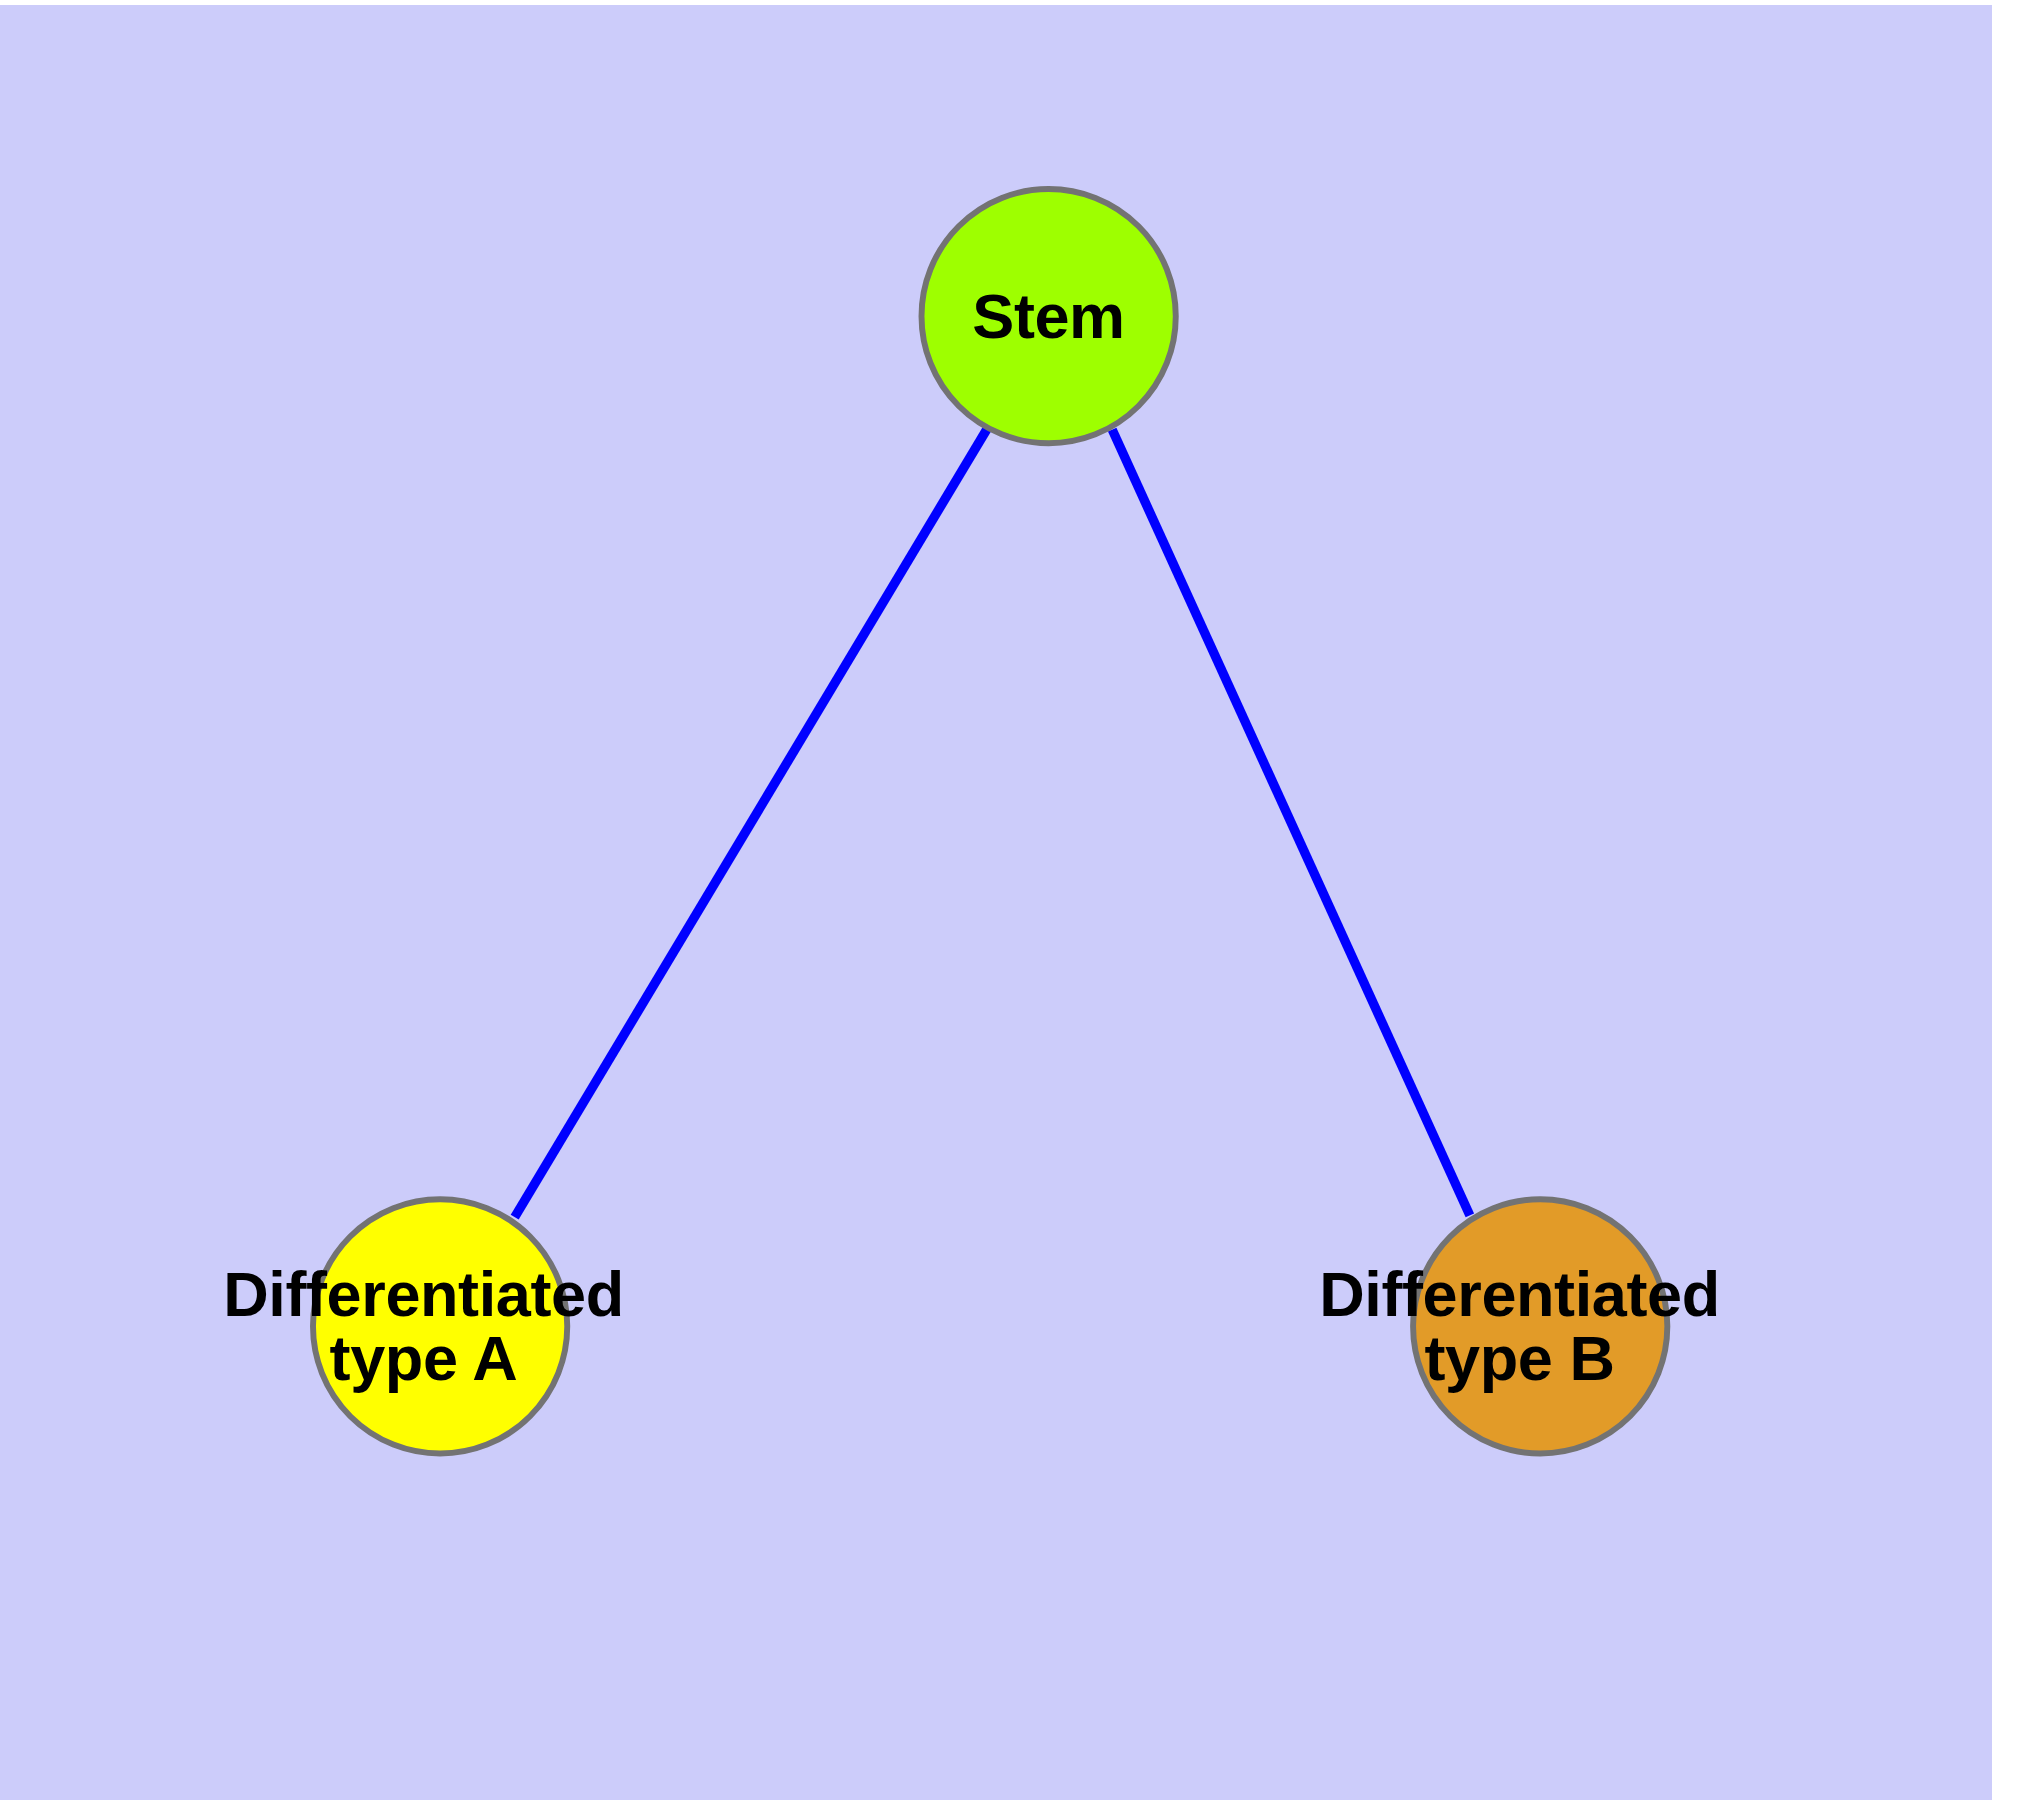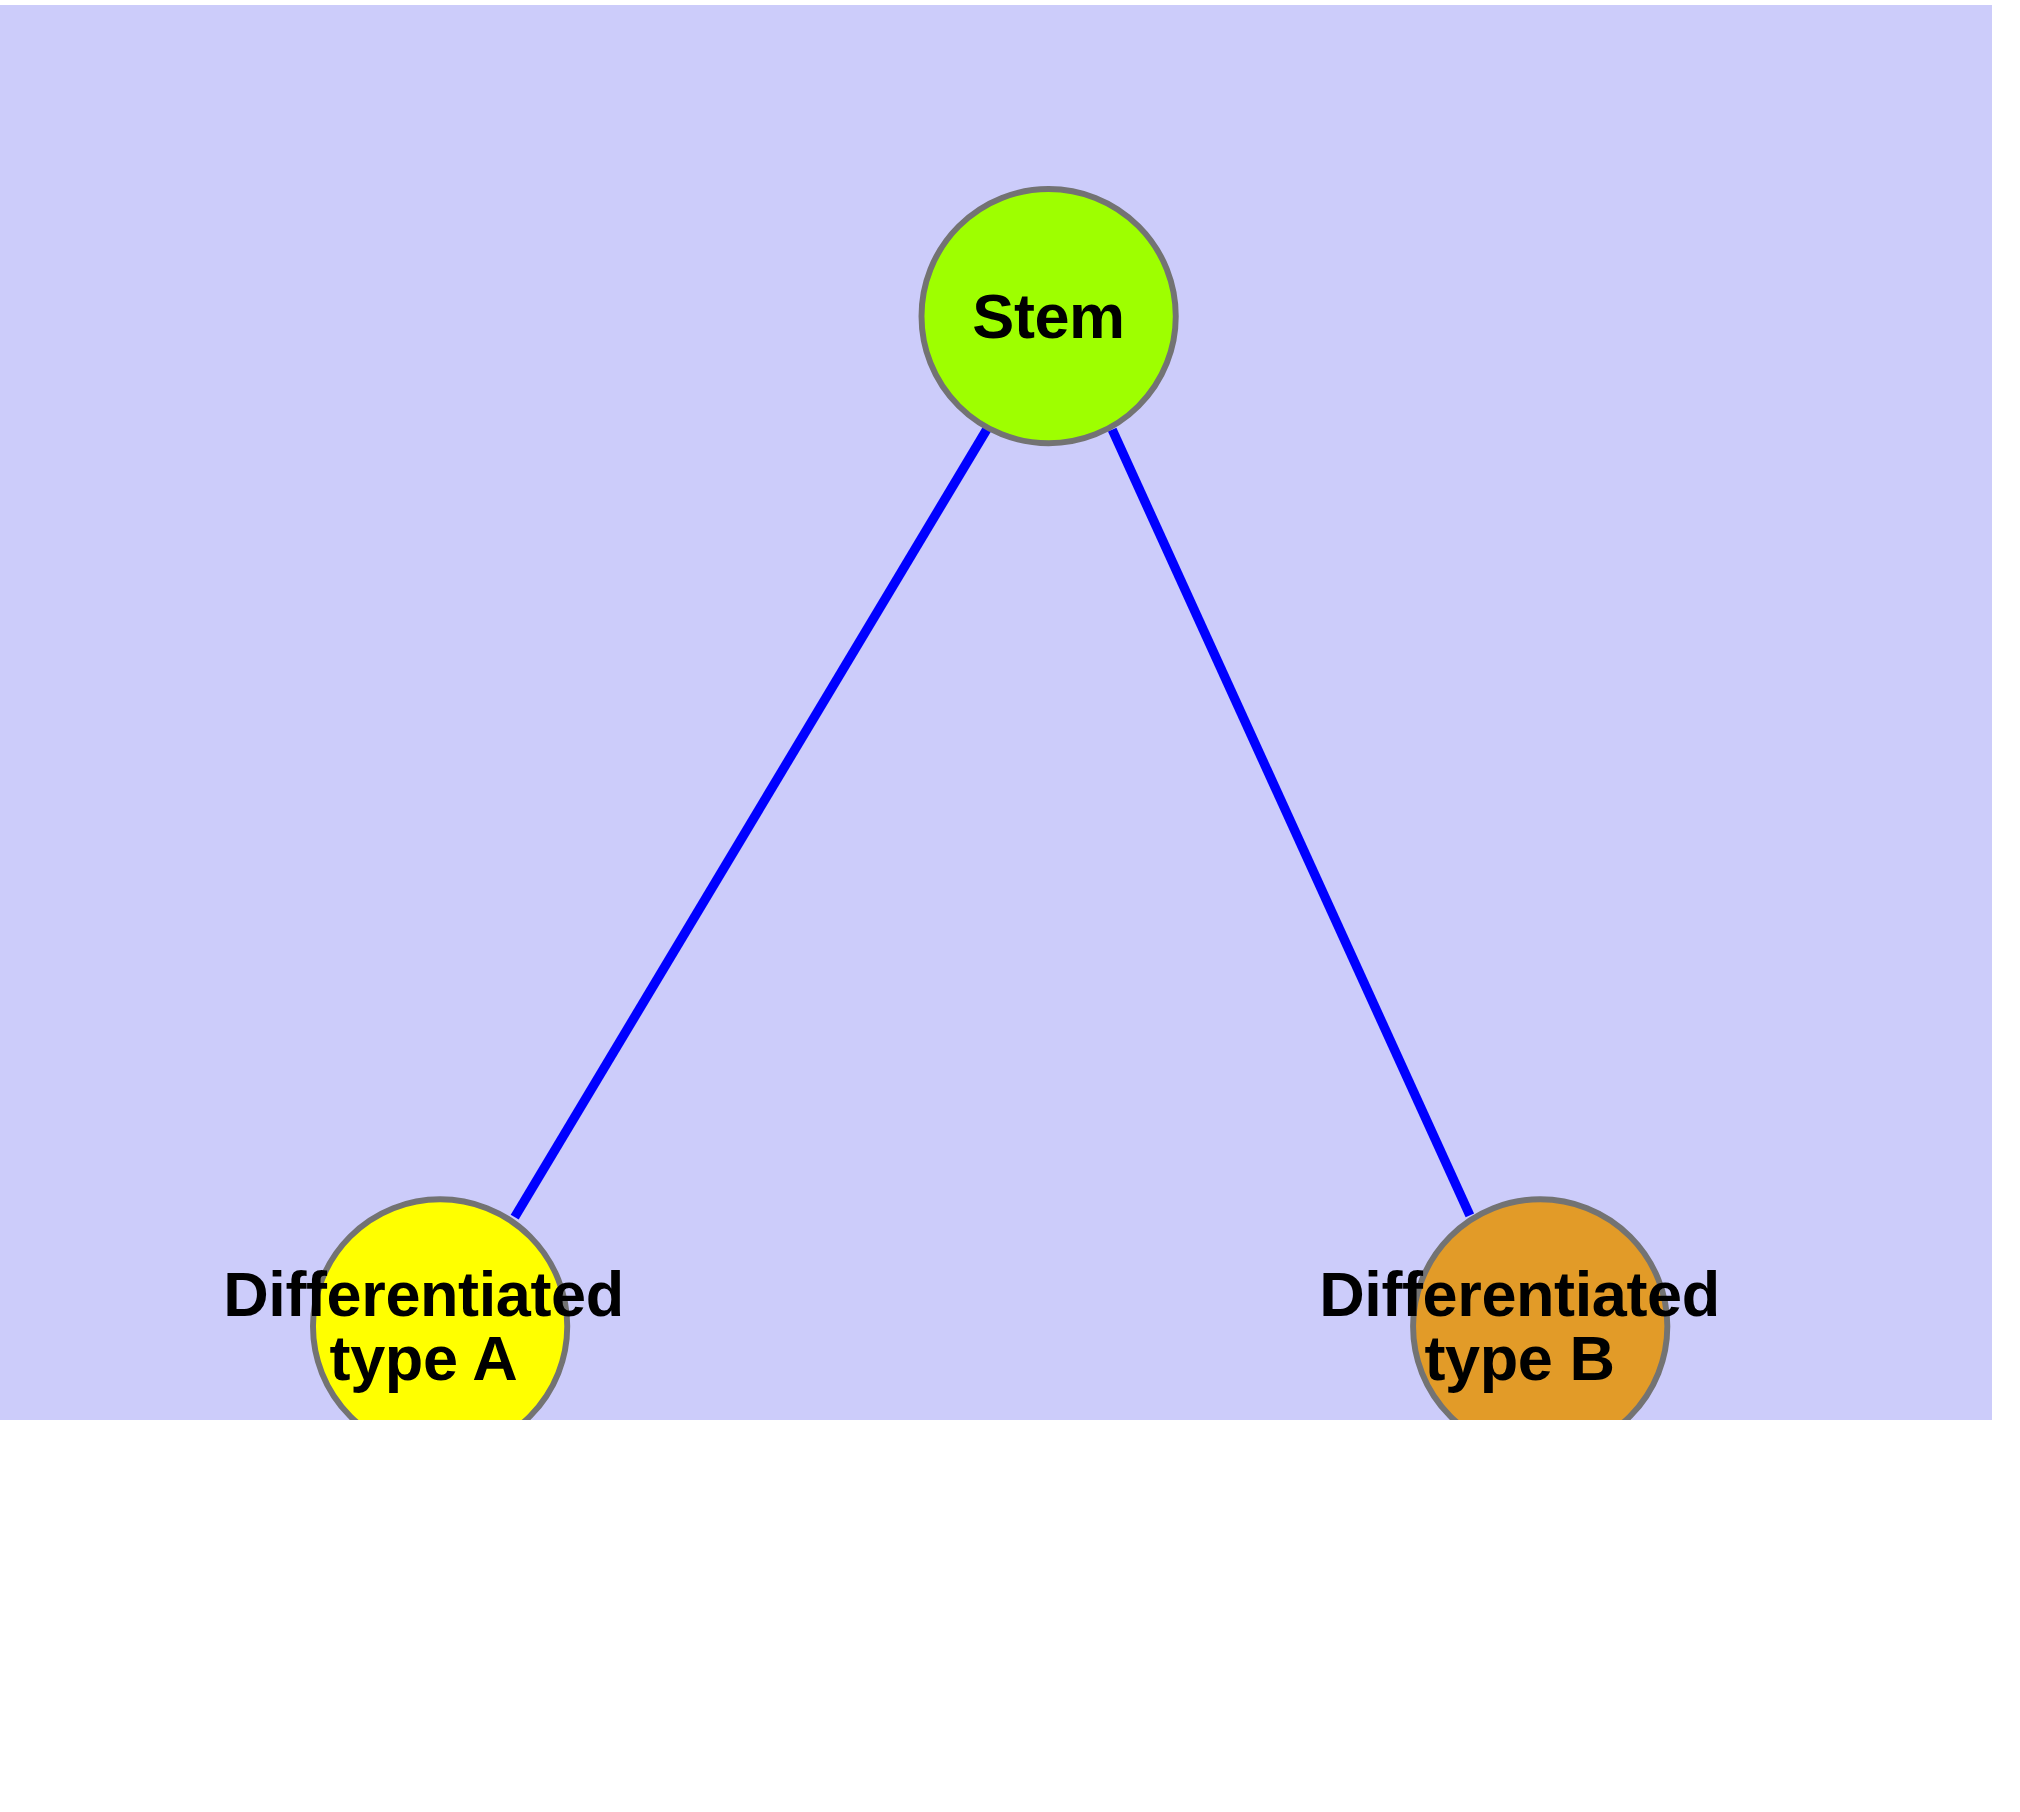--- a/index.html
+++ b/index.html
@@ -3,21 +3,21 @@
 <meta charset="utf-8">
 <style>
   html, body {
     margin: 0;
     padding: 0;
     background: #ffffff;
   }
   #stage {
     position: relative;
     width: 2021px;
-    height: 1420px;
+    height: 1812px;
     overflow: hidden;
     background: #ffffff;
     font-family: "Liberation Sans", sans-serif;
   }
   #canvas-bg {
     position: absolute;
     left: 0;
     top: 5.1px;
     width: 1992px;
     height: 1795px;

